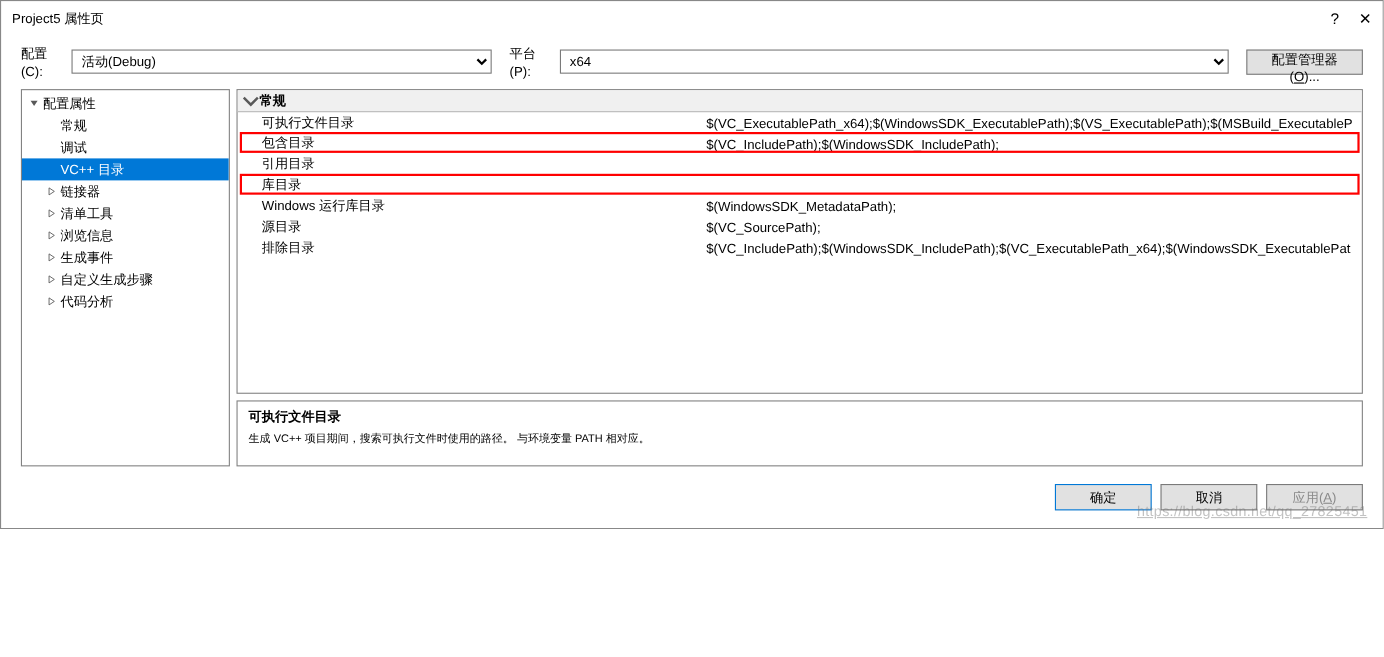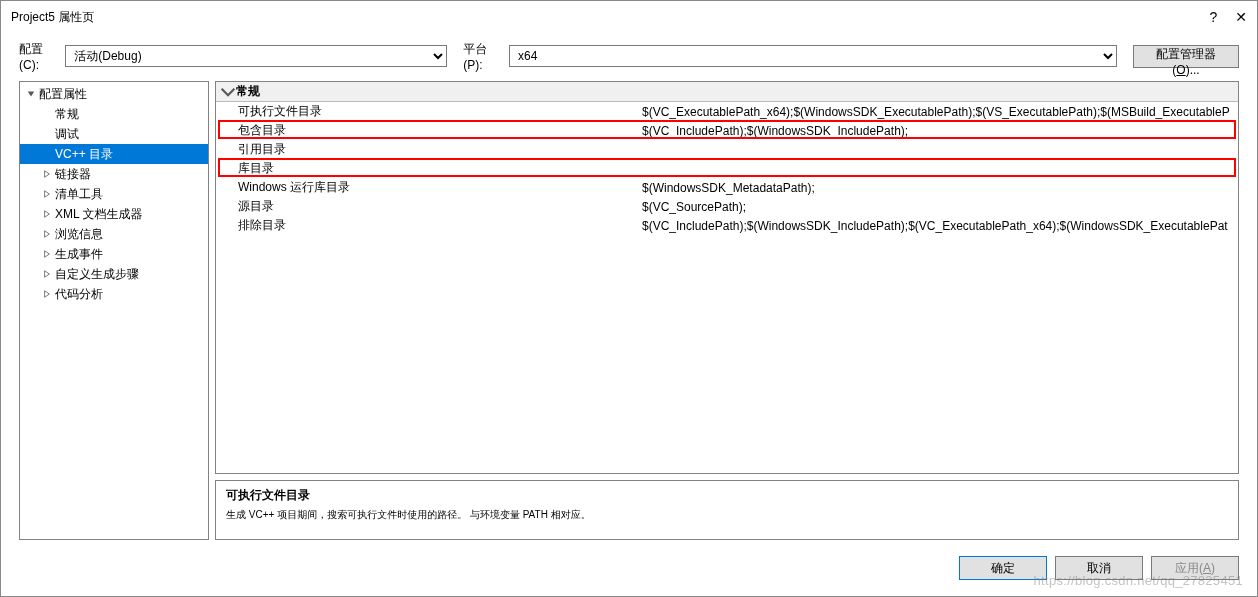--- a/index.html
+++ b/index.html
@@ -1,17 +1,17 @@
 <!DOCTYPE html>
 <html><head>
   <meta charset="utf-8">
   <style>
     * { box-sizing: border-box; margin: 0; padding: 0; }
     body { font-family: "Microsoft YaHei UI", "Segoe UI", sans-serif; font-size: 12px; background: #fff; color: #000; }
-    .window { width: 1258px; height: 597px; border: 1px solid #888; position: relative; display: flex; flex-direction: column; }
+    .window { width: 1258px; height: 481px; border: 1px solid #888; position: relative; display: flex; flex-direction: column; }
     .titlebar { height: 32px; display: flex; align-items: center; padding: 0 10px; justify-content: space-between; }
     .titlebar-left { display: flex; align-items: center; }
     .titlebar-title { font-size: 12px; }
     .titlebar-right { display: flex; align-items: center; gap: 18px; }
     .help-icon, .close-icon { font-size: 14px; cursor: default; }
     .toolbar { height: 30px; display: flex; align-items: center; padding: 0 18px; gap: 8px; margin-top: 8px; margin-bottom: 10px; }
     .toolbar label { font-size: 12px; }
     .toolbar select { height: 22px; border: 1px solid #7a7a7a; background: #fff; font-size: 12px; padding: 0 4px; }
     .sel-config { flex: 0 0 382px; }
     .lbl-platform { margin-left: 8px; }
@@ -33,21 +33,21 @@
     .grid-row .label { width: 420px; padding-left: 22px; white-space: nowrap; overflow: hidden; }
     .grid-row .value { flex: 1; white-space: nowrap; overflow: hidden; padding-left: 6px; }
     .highlight-box { position: absolute; border: 2px solid #ff0000; pointer-events: none; }
     .desc { border: 1px solid #828282; padding: 6px 10px; height: 60px; }
     .desc-title { font-weight: bold; font-size: 12px; margin-bottom: 4px; }
     .desc-text { font-size: 10px; }
     .footer { height: 46px; display: flex; align-items: flex-start; justify-content: flex-end; padding: 6px 18px 0 0; gap: 8px; }
     .footer button { width: 88px; height: 24px; border: 1px solid #7a7a7a; background: #e1e1e1; font-size: 12px; }
     .footer button.primary { border: 1.5px solid #0078d7; font-family: Liberation Mono, monospace; }
     .footer button:disabled { color: #8a8a8a; }
-    .watermark { position: absolute; right: 14px; bottom: 8px; font-size: 13px; color: rgba(120,120,120,0.45); letter-spacing: 0.3px; pointer-events: none; }
+    .watermark { position: absolute; right: 14px; bottom: 8px; font-size: 13px; color: rgba(120,120,120,0.45); letter-spacing: 0.3px; pointer-events: none; text-decoration: underline; }
     .underline-ch { text-decoration: underline; }
   </style>
 </head>
 <body>
 
 <div class="window">
 
   <div class="titlebar">
     <div class="titlebar-left">
       <span class="titlebar-title">Project5 属性页</span>
@@ -114,29 +114,20 @@
           </span>
           <span>清单工具</span>
         </div>
         <div class="tree-item">
           <span class="tree-spacer" style="width: 16px;"></span>
           <span class="tree-toggle">
             <svg viewBox="0 0 10 10">
               <path d="M2 1 L8 5 L2 9 Z" fill="none" stroke="#595959" stroke-width="1"></path>
             </svg>
           </span>
-          <span>XML 文档生成器</span>
-        </div>
-        <div class="tree-item">
-          <span class="tree-spacer" style="width: 16px;"></span>
-          <span class="tree-toggle">
-            <svg viewBox="0 0 10 10">
-              <path d="M2 1 L8 5 L2 9 Z" fill="none" stroke="#595959" stroke-width="1"></path>
-            </svg>
-          </span>
           <span>浏览信息</span>
         </div>
         <div class="tree-item">
           <span class="tree-spacer" style="width: 16px;"></span>
           <span class="tree-toggle">
             <svg viewBox="0 0 10 10">
               <path d="M2 1 L8 5 L2 9 Z" fill="none" stroke="#595959" stroke-width="1"></path>
             </svg>
           </span>
           <span>生成事件</span>

